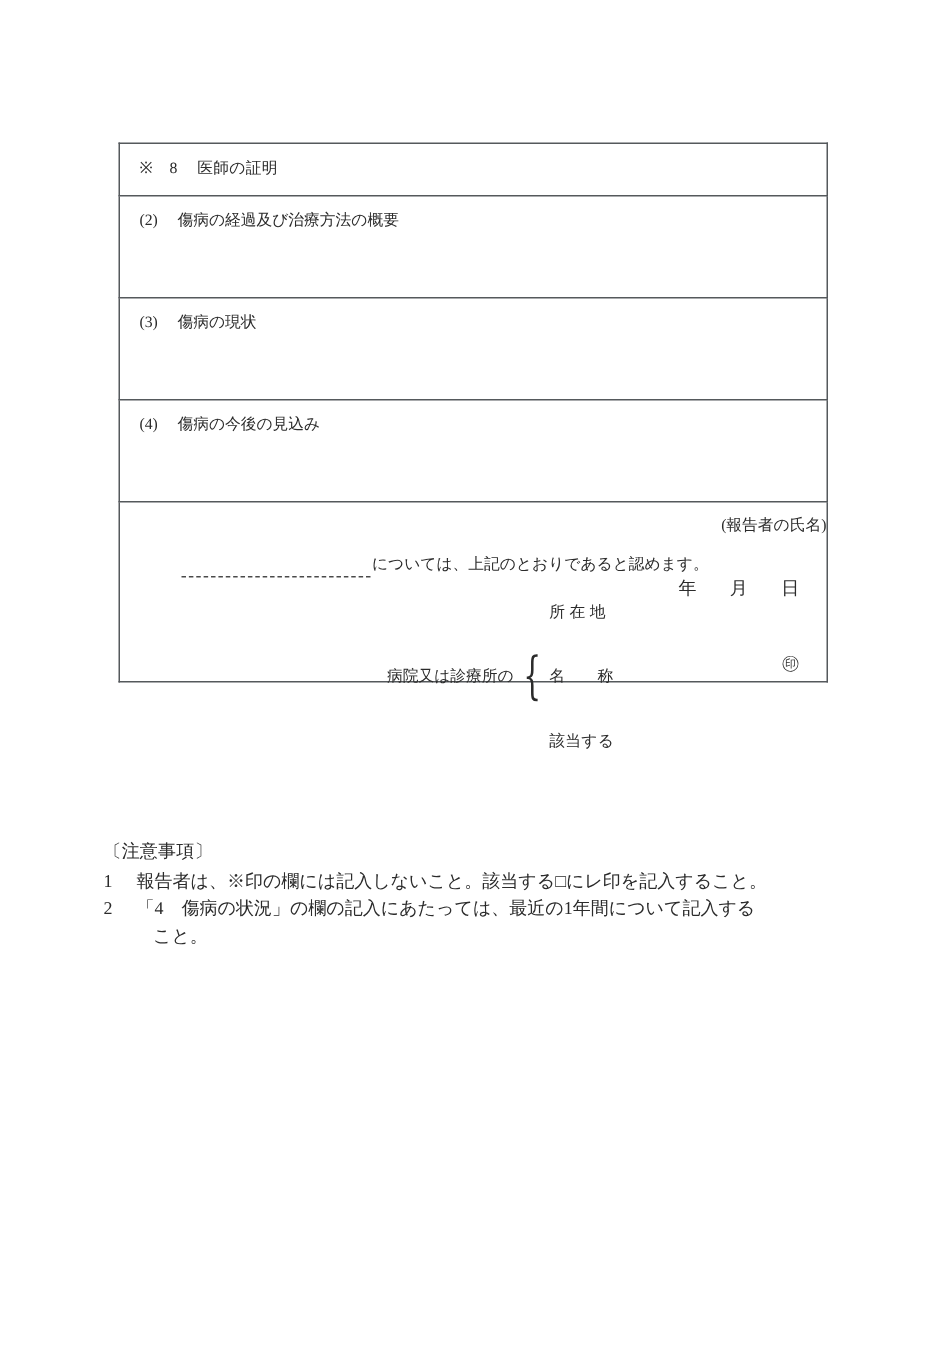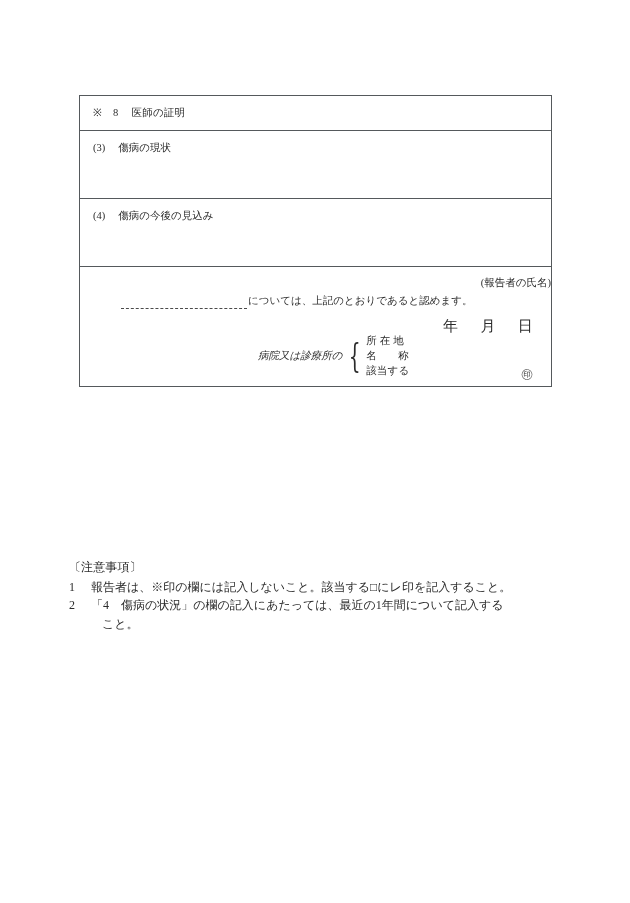--- a/index.html
+++ b/index.html
@@ -40,63 +40,63 @@
   .item-no { display:inline-block; }
   .item-gap { display:inline-block; width: 13px; }
   .hdr-gap { display:inline-block; width: 11px; }
 
   
   .sign-wrap { position:relative; height:100%; padding: 8px 0 0 13px; }
 
   .reporter-label { font-size:10.5px;text-align:right; }
 
   .decl-line {
-    margin-top: 2px;
+    margin-top: 10px;
     padding-left: 28px;
     font-size: 10.5px;
     white-space: nowrap;
     display: flex;
     align-items: flex-end;
   }
   .blank-dash {
     display:inline-block;
     width: 126px;
     border-bottom: 1px dashed #4a4a4a;
     height: 9px;
     margin-right: 1px;
   }
 
   .date-line {
     position:absolute;
     right: 18px;
     top: 48px;
-    font-size: 15px;
+    font-size: 12px;
     letter-spacing: .02em;
     margin-left: 48px;
   }
   .date-line .d-gap { display:inline-block; width: 22px; }
 
   .hospital-block {
     position:absolute;
     left: 178px;
     top: 66px;
     display:flex;
     align-items:center;
     font-size: 10.5px;
   }
-  .hospital-label { white-space:nowrap;font-style:italic; }
+  .hospital-label { white-space:nowrap; }
   .brace {
     font-size: 34px;
     line-height: 0.92;
     margin: 0 1px 0 1px;
     font-family: "DejaVu Serif", serif;
     transform: scaleX(0.55);
     display:inline-block;
   }
-  .hospital-fields { display:flex; flex-direction:column; }
+  .hospital-fields { display:flex; flex-direction:column;gap:28px; }
   .hfield {
     height: 15px;
     line-height: 15px;
     white-space: nowrap;
     letter-spacing: .02em;
   }
 
   .seal {
     position:absolute;
     right: 18px;
@@ -132,20 +132,27 @@
 
       <tr class="row-header">
         <td>
           <div class="cell-pad">
             <span class="hdr-text">※</span><span class="hdr-gap"></span><span class="hdr-text">8</span><span class="item-gap"></span><span class="hdr-text">医師の証明</span>
           </div>
         </td>
       </tr>
 
 
+      <tr class="row-item">
+        <td>
+          <div class="cell-pad">
+            <span class="item-no">(2)</span><span class="item-gap"></span><span>傷病の経過及び治療方法の概要</span>
+          </div>
+        </td>
+      </tr>
 
       <tr class="row-item">
         <td>
           <div class="cell-pad">
             <span class="item-no">(3)</span><span class="item-gap"></span><span>傷病の現状</span>
           </div>
         </td>
       </tr>
 
       <tr class="row-item">

